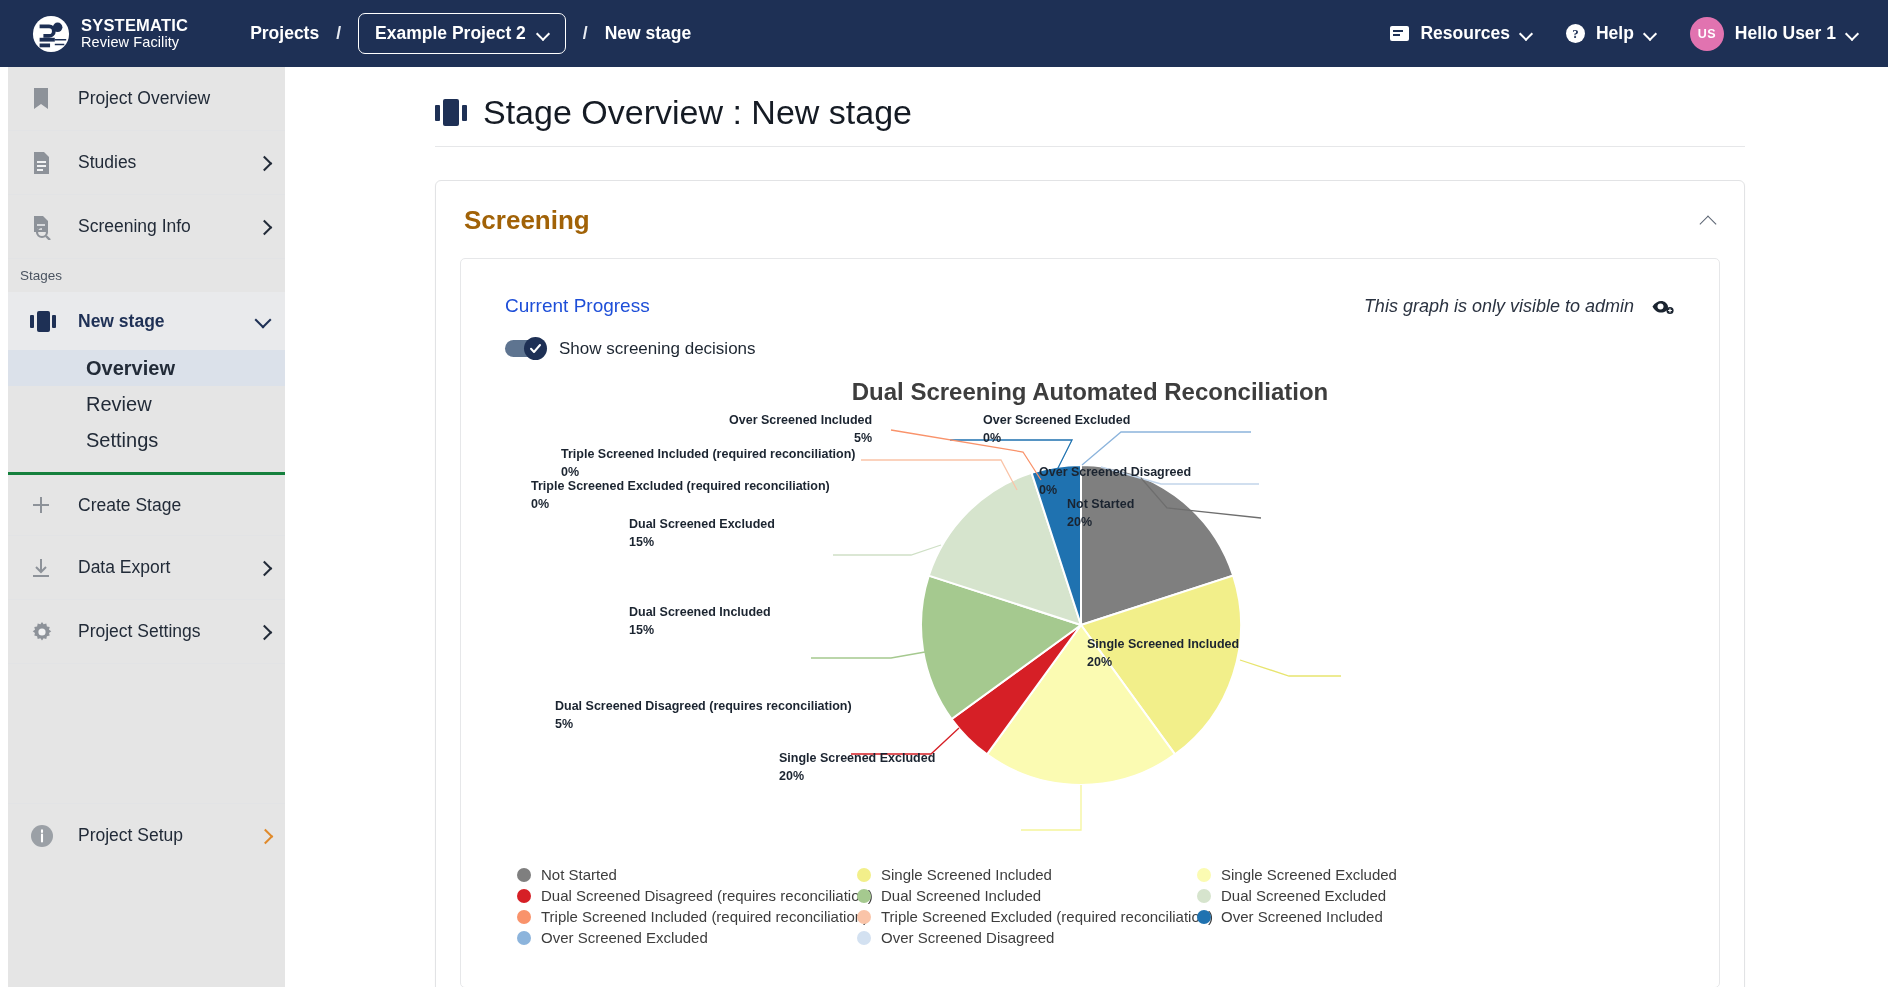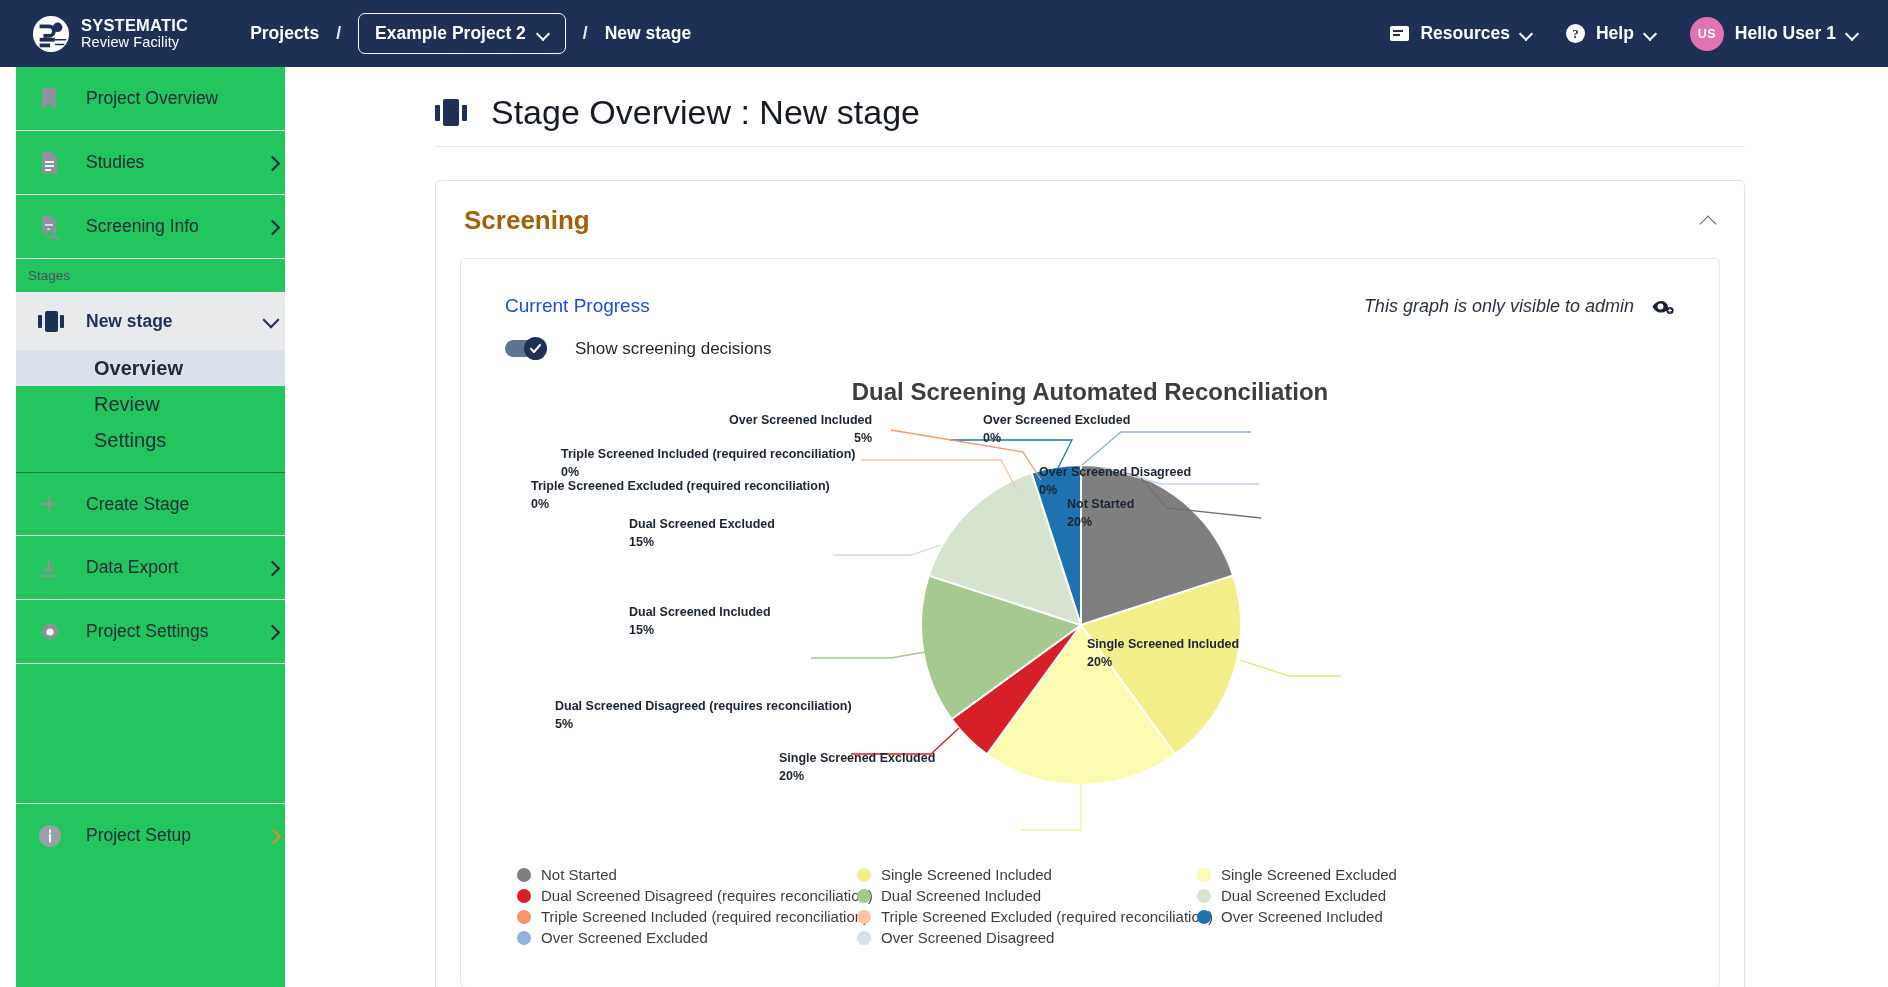--- a/index.html
+++ b/index.html
@@ -52,23 +52,23 @@
     font-family: "Liberation Serif", serif;
   }
   .avatar {
     width: 34px; height: 34px; border-radius: 50%; background: #e173b0;
     display: flex; align-items: center; justify-content: center;
     font-size: 12.5px; font-weight: bold; color: #ffffff; letter-spacing: .4px;
   }
 
   
   .sidebar {
-    position: absolute; top: 67px; left: 16px;
+    position: absolute; top: 67px; left: 8px;
     width: 285px; height: 920px;
-    background: #22c55e;
+    background: #e5e5e5;
     border-right: 1px solid #e2e3e5;
   }
   .nav-row {
     display: flex; align-items: center; height: 64px;
     padding-left: 22px; padding-right: 22px;
     border-bottom: 1px solid #e2e3e5;
     color: #222b38; font-size: 17.5px;
     cursor: pointer;
   }
   .nav-row .ni { width: 48px; display: flex; align-items: center; flex: none; }
@@ -101,21 +101,21 @@
   }
   .subitem.active { background: #dbe1ea; font-weight: bold; }
   .nav-bottom { position: absolute; top: 736px; left: 0; width: 285px; }
   .stage-glyph { display: inline-flex; align-items: center; gap: 2.5px; }
   .sg-bar { width: 4px; height: 13px; background: #1e3055; border-radius: 1px; }
   .sg-mid { width: 13px; height: 21px; background: #1e3055; border-radius: 2px; }
 
   
   .main { position: absolute; top: 67px; left: 285px; width: 1603px; height: 920px; background: #fff; overflow: hidden; }
   .page-title-row {
-    display: flex; align-items: center; gap: 24px;
+    display: flex; align-items: center; gap: 16px;
     margin: 26px 0 0 150px;
     padding-bottom: 14px;
     width: 1310px;
     border-bottom: 1px solid #e6e7e9;
   }
   .pt-glyph { display: inline-flex; align-items: center; gap: 3px; }
   .pg-bar { width: 5px; height: 16px; background: #1e3055; border-radius: 1px; }
   .pg-mid { width: 16px; height: 27px; background: #1e3055; border-radius: 2px; }
   .page-title { font-size: 34px; color: #151b24; font-weight: normal; }
 
@@ -139,21 +139,21 @@
   .inner {
     margin: 0 24px 24px 24px; border: 1px solid #e6e7e9; border-radius: 5px;
     position: relative; height: 730px; overflow: hidden; background: #fff;
   }
   .prog-row { display: flex; align-items: center; justify-content: space-between; padding: 36px 44px 0 44px; }
   .prog-title { font-size: 19px; color: #1d4ed8; }
   .admin-note { display: flex; align-items: center; gap: 17px; }
   .admin-text { font-size: 18px; font-style: italic; color: #2a3240; }
   .eye-off { width: 24px; height: 17px; position: relative; cursor: pointer; }
 
-  .toggle-row { display: flex; align-items: center; gap: 28px; padding: 20px 0 0 44px; }
+  .toggle-row { display: flex; align-items: center; gap: 12px; padding: 20px 0 0 44px; }
   .switch { position: relative; width: 42px; height: 23px; cursor: pointer; }
   .switch-track { position: absolute; left: 0; top: 3px; width: 38px; height: 17px; border-radius: 9px; background: #5e7490; }
   .switch-knob {
     position: absolute; left: 19px; top: 0; width: 23px; height: 23px; border-radius: 50%;
     background: #1e3055; display: flex; align-items: center; justify-content: center;
   }
   .switch-knob svg { display: block; }
   .toggle-label { font-size: 17px; color: #1d2631; }
 
   
@@ -277,21 +277,21 @@
     </div>
     <div class="subitem">
       <span>Review</span>
     </div>
     <div class="subitem">
       <span>Settings</span>
     </div>
 
     <div style="height:14px"></div>
 
-    <div class="nav-row" style="border-top:1px solid #15803d">
+    <div class="nav-row" style="border-top:3px solid #15803d">
       <span class="ni">
         <svg width="22" height="22" viewBox="0 0 22 22">
             <path d="M11 3 v16 M3 11 h16" stroke="#8d9299" stroke-width="2"></path>
           </svg>
       </span>
       <span class="nl">Create Stage</span>
     </div>
 
     <div class="nav-row">
       <span class="ni">

